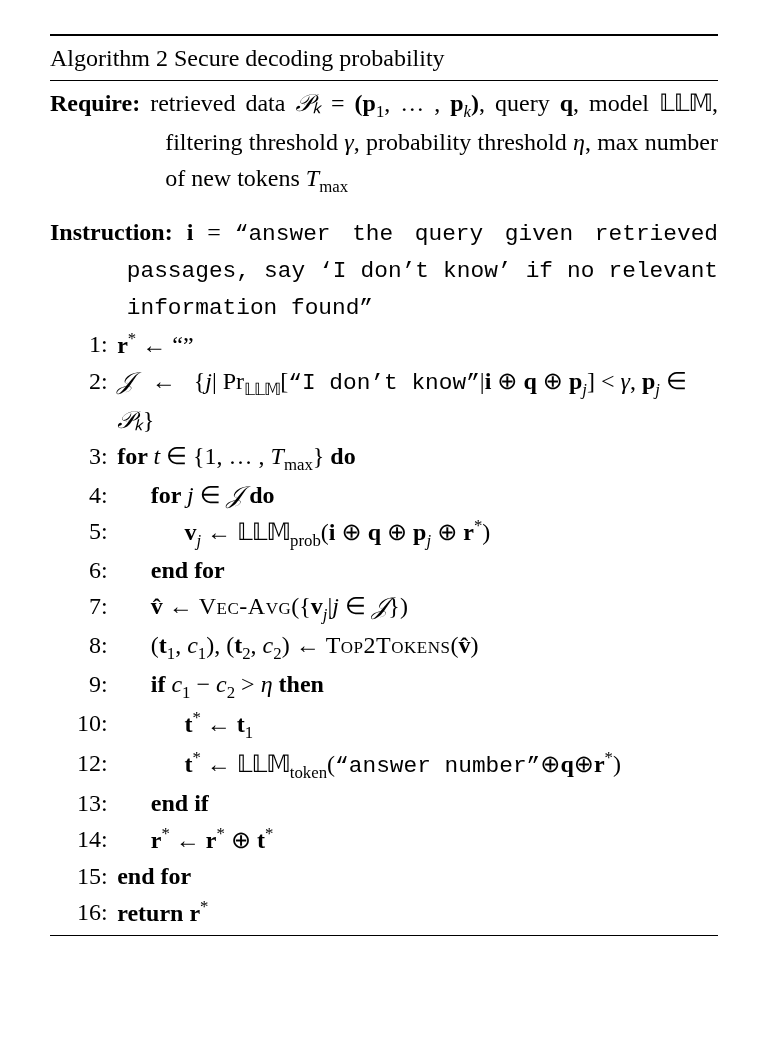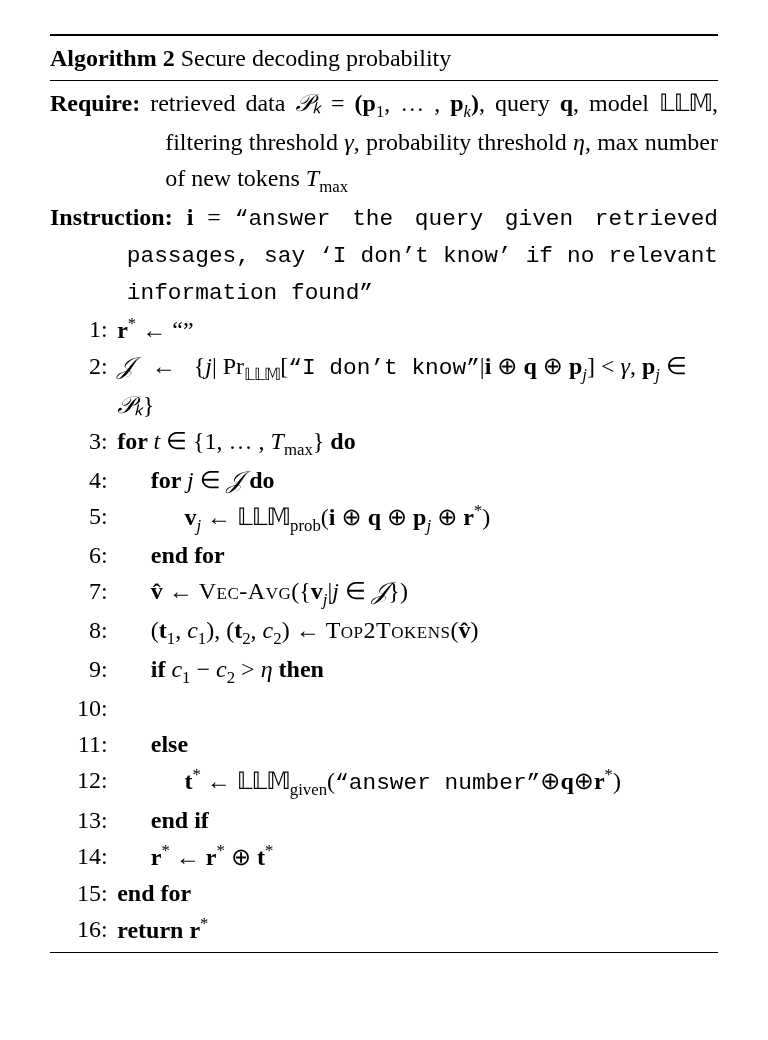--- a/index.html
+++ b/index.html
@@ -19,34 +19,35 @@
     border: none;
     border-top: 2.5px solid #000;
     margin: 4px 0;
   }
   .hr-thin {
     border: none;
     border-top: 1.5px solid #000;
     margin: 4px 0;
   }
   .title {
-    font-weight: bold;
+    font-weight: normal;
   }
   .require {
     display: block;
     padding-left: 4.8em;
     text-indent: -4.8em;
     text-align: justify;
   }
   .require .lbl { font-weight: bold; }
   .instruc {
     display: block;
     padding-left: 3.2em;
     text-indent: -3.2em;
     text-align: justify;
+    margin-top: 15px;
   }
   .instruc .lbl { font-weight: bold; }
   .tt {
     font-family: "Courier New", Courier, monospace;
     font-size: 0.95em;
   }
   .steps {
     list-style: none;
     margin: 0;
     padding: 0;
@@ -157,31 +158,30 @@
 
     <li>
       <span class="lineno">9:</span>
       <span class="code ind1">
         <span class="kw">if </span><span class="mi">c</span><sub>1</sub><span> − </span><span class="mi">c</span><sub>2</sub><span> &gt; </span><span class="mi">η</span><span class="kw"> then</span>
       </span>
     </li>
 
     <li>
       <span class="lineno">10:</span>
-    </li>
-
-    <li>
-      <span class="lineno">11:</span>
-      <span class="code ind1"><span class="kw">else</span></span>
-    </li>
+      <span class="code ind2">
+        <span class="mbf">t</span><sup>*</sup><span> ← </span><span class="mbf">t</span><sub>1</sub>
+      </span>
+    </li>
+
 
     <li>
       <span class="lineno">12:</span>
       <span class="code ind2">
-        <span class="mbf">t</span><sup>*</sup><span> ← </span><span class="bb">𝕃𝕃𝕄</span><sub>given</sub><span>(</span><span class="tt">“answer number”</span><span>⊕</span><span class="mbf">q</span><span>⊕</span><span class="mbf">r</span><sup>*</sup><span>)</span>
+        <span class="mbf">t</span><sup>*</sup><span> ← </span><span class="bb">𝕃𝕃𝕄</span><sub>token</sub><span>(</span><span class="tt">“answer number”</span><span>⊕</span><span class="mbf">q</span><span>⊕</span><span class="mbf">r</span><sup>*</sup><span>)</span>
       </span>
     </li>
 
     <li>
       <span class="lineno">13:</span>
       <span class="code ind1"><span class="kw">end if</span></span>
     </li>
 
     <li>
       <span class="lineno">14:</span>

